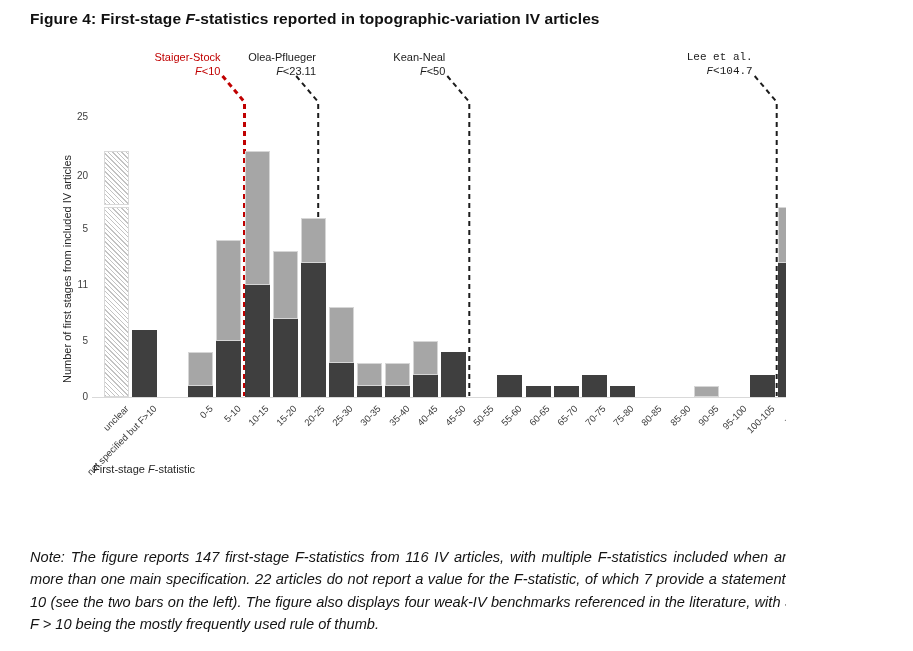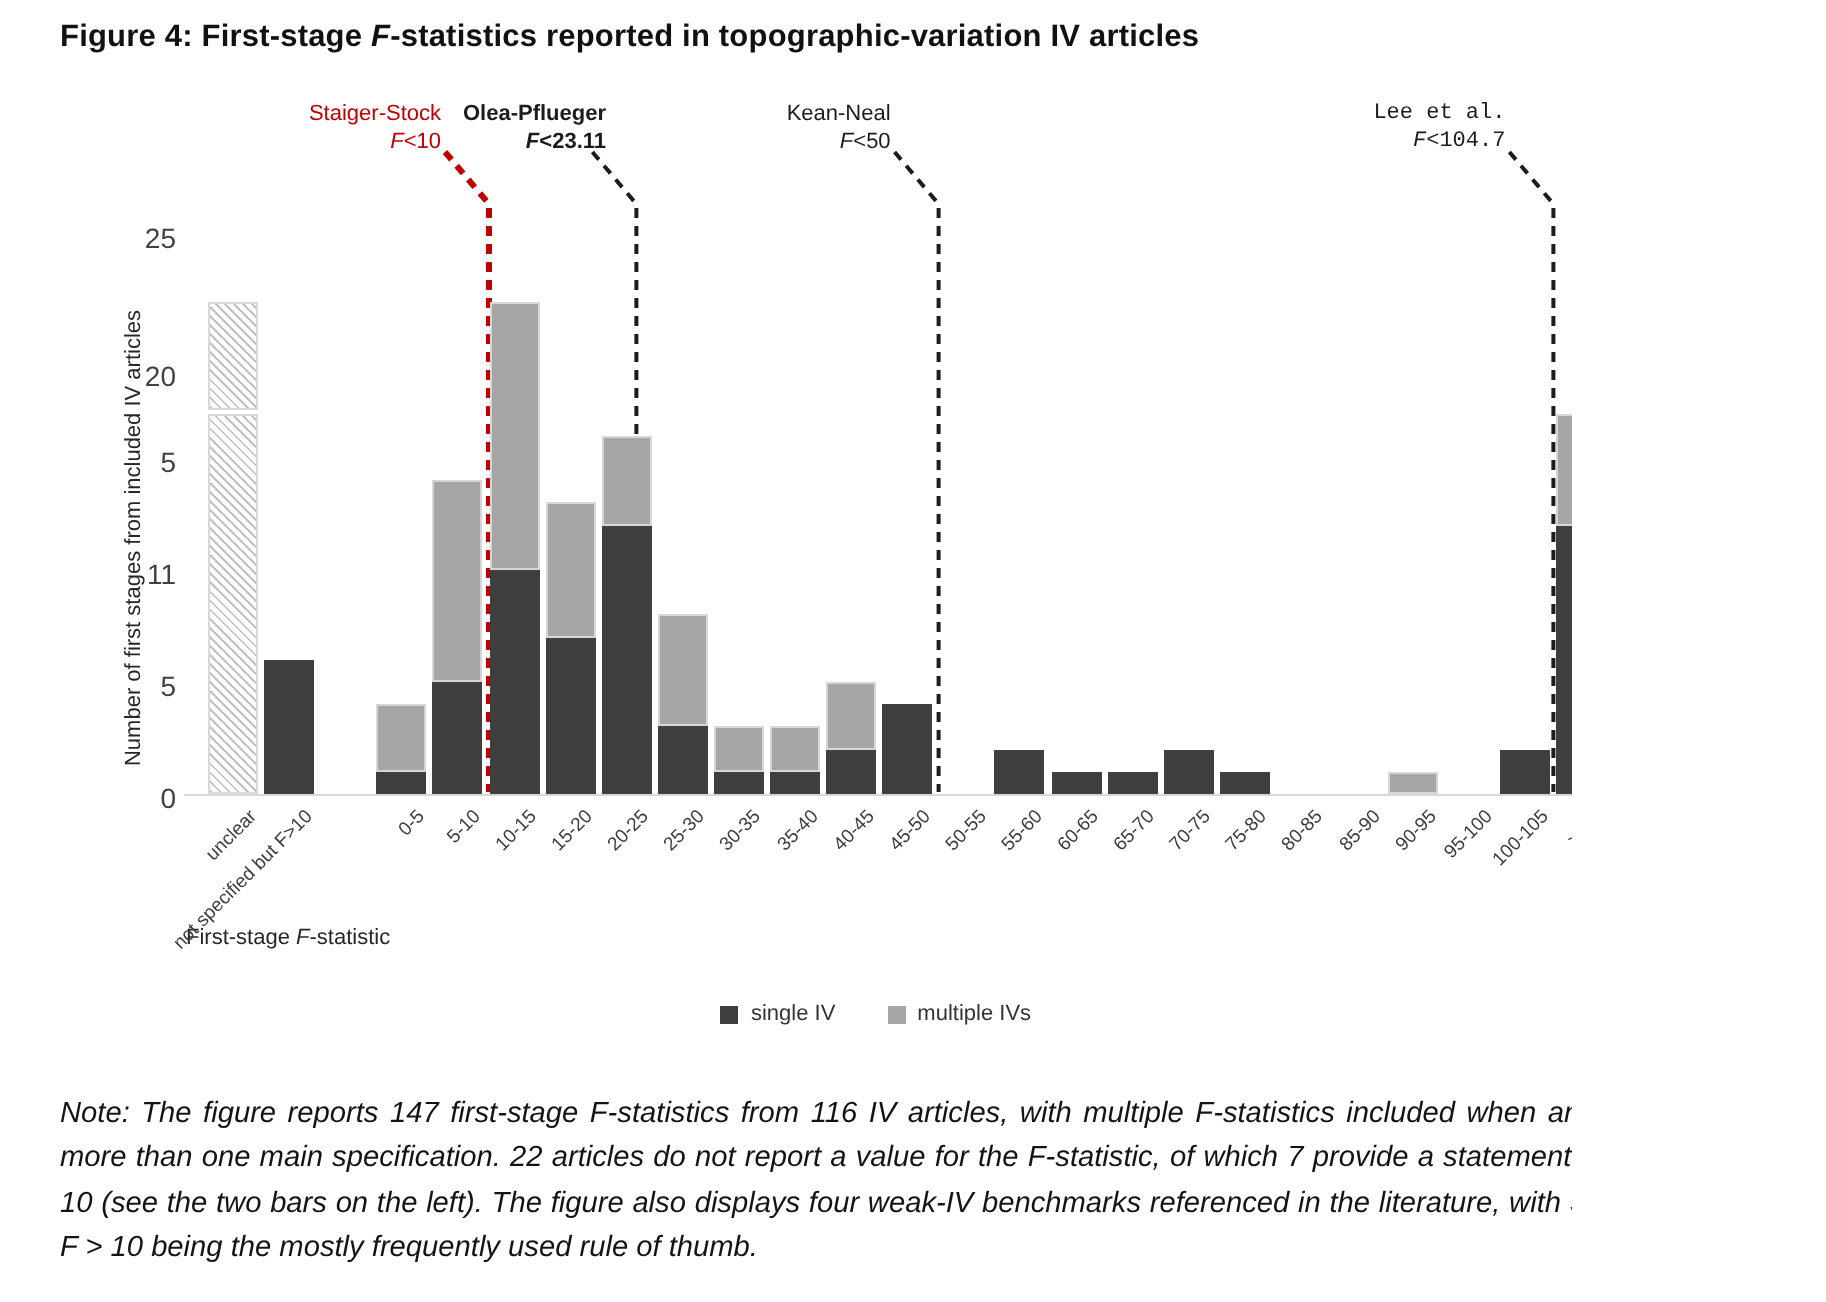--- a/index.html
+++ b/index.html
@@ -7,21 +7,21 @@
         font-family:"Liberation Sans",sans-serif;overflow:hidden;}
   .fig-title{position:absolute;left:30px;top:10px;font-size:15.5px;font-weight:bold;
              color:#111111;white-space:nowrap;letter-spacing:0.1px;}
   #chart-area{position:absolute;left:0;top:0;width:913px;height:545px;}
   .bench-svg{position:absolute;left:0;top:0;}
   .bar-seg{position:absolute;box-sizing:border-box;}
   .seg-multiple{border:1px solid #d6d6d6;}
   .seg-hatched{border:1px solid #d9d9d9;
     background:repeating-linear-gradient(45deg,#c3c3c3 0px,#c3c3c3 1px,#ffffff 1px,#ffffff 3.2px);}
   .x-baseline{position:absolute;left:92px;top:397px;width:773px;height:1px;background:#d9d9d9;}
-  .y-tick{position:absolute;left:52px;width:36px;text-align:right;font-size:14px;color:#404040;}
+  .y-tick{position:absolute;left:52px;width:36px;text-align:right;font-size:10px;color:#404040;}
   .x-cat-label{position:absolute;width:160px;text-align:right;font-size:9.5px;color:#3d3d3d;
                white-space:nowrap;transform:rotate(-45deg);transform-origin:100% 0;}
   .y-axis-title{position:absolute;left:-133px;top:263px;width:400px;text-align:center;
                 font-size:11px;color:#262626;transform:rotate(-90deg);}
   .x-axis-title{position:absolute;left:93px;top:463px;width:690px;text-align:left;
                 font-size:11px;color:#262626;}
   .legend{position:absolute;left:93px;top:501px;width:690px;display:flex;
           justify-content:center;gap:26px;font-size:11px;color:#333333;}
   .legend-item{display:flex;align-items:center;gap:6px;}
   .legend-swatch{width:9px;height:9px;display:inline-block;}
@@ -39,51 +39,41 @@
   <div id="chart-area">
       <svg width="913" height="545" class="bench-svg">
         <polyline points="222.5,76 244.5,102 244.5,396" fill="none" stroke="#c00000" stroke-width="3" stroke-dasharray="5 4"></polyline>
         <polyline points="296.2,76 318.2,102 318.2,396" fill="none" stroke="#1c1c1c" stroke-width="2" stroke-dasharray="5 4"></polyline>
         <polyline points="447.3,76 469.3,102 469.3,396" fill="none" stroke="#1c1c1c" stroke-width="2" stroke-dasharray="5 4"></polyline>
         <polyline points="754.7,76 776.7,102 776.7,396" fill="none" stroke="#1c1c1c" stroke-width="2" stroke-dasharray="5 4"></polyline>
       </svg>
     <div class="x-baseline"></div>
     <div class="y-axis-title">Number of first stages from included IV articles</div>
     <div class="x-axis-title"><span>First-stage </span><i>F</i><span>-statistic</span></div>
-    <div class="legend">
-      <div class="legend-item">
-        <span class="legend-swatch" style="background: rgb(63, 63, 63);"></span>
-        <span>single IV</span>
-      </div>
-      <div class="legend-item">
-        <span class="legend-swatch" style="background: rgb(166, 166, 166);"></span>
-        <span>multiple IVs</span>
-      </div>
-    </div>
   <div class="bench-label" style="right: 692.5px; top: 50px; color: rgb(192, 0, 0);">
         <div>Staiger-Stock</div>
         <div><i>F</i>&lt;10</div>
       </div>
-      <div class="bench-label" style="right: 610px; top: 50px; color: rgb(28, 28, 28); font-weight: bold;">
+      <div class="bench-label" style="right: 597px; top: 50px; color: rgb(28, 28, 28);">
         <div>Olea-Pflueger</div>
         <div><i>F</i>&lt;23.11</div>
       </div>
       <div class="bench-label" style="right: 467.7px; top: 50px; color: rgb(28, 28, 28);">
         <div>Kean-Neal</div>
         <div><i>F</i>&lt;50</div>
       </div>
       <div class="bench-label" style="right: 160.286px; top: 50px; color: rgb(28, 28, 28); font-family: Liberation Mono, monospace;">
         <div>Lee et al.</div>
         <div><i>F</i>&lt;104.7</div>
       </div>
       <div class="y-tick" style="top: 391px;">0</div>
       <div class="y-tick" style="top: 335px;">5</div>
       <div class="y-tick" style="top: 279px;">11</div>
       <div class="y-tick" style="top: 223px;">5</div>
-      <div class="y-tick" style="top: 180px;">20</div>
+      <div class="y-tick" style="top: 170px;">20</div>
       <div class="y-tick" style="top: 111px;">25</div>
       <div class="bar-seg seg-hatched" style="left: 104px; width: 25px; top: 206.6px; height: 190.4px;"></div>
       <div class="bar-seg seg-hatched" style="left: 104px; width: 25px; top: 150.6px; height: 54px;"></div>
       <div class="x-cat-label" style="left: -37.5px; top: 403px;">unclear</div>
       <div class="bar-seg seg-single" style="left: 132.1px; width: 25px; top: 329.8px; height: 67.2px; background: rgb(63, 63, 63);"></div>
       <div class="x-cat-label" style="left: -9.4px; top: 403px;">not specified but F&gt;10</div>
       <div class="bar-seg seg-single" style="left: 188.3px; width: 25px; top: 385.8px; height: 11.2px; background: rgb(63, 63, 63);"></div>
       <div class="bar-seg seg-multiple" style="left: 188.3px; width: 25px; top: 352.2px; height: 33.6px; background: rgb(166, 166, 166);"></div>
       <div class="x-cat-label" style="left: 46.8px; top: 403px;">0-5</div>
       <div class="bar-seg seg-single" style="left: 216.4px; width: 25px; top: 341px; height: 56px; background: rgb(63, 63, 63);"></div>

